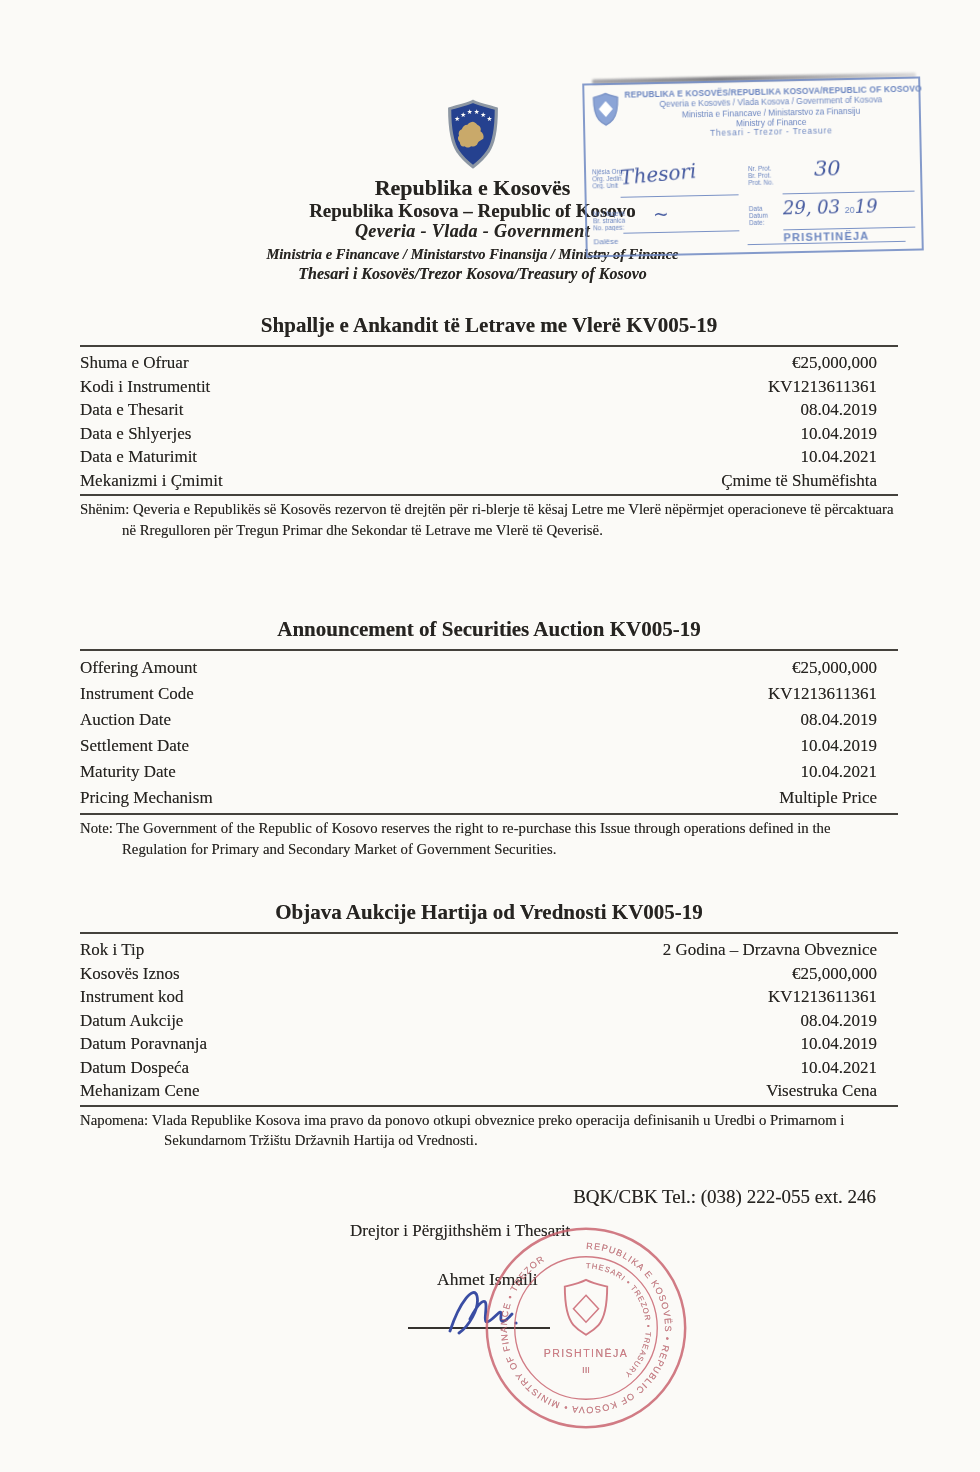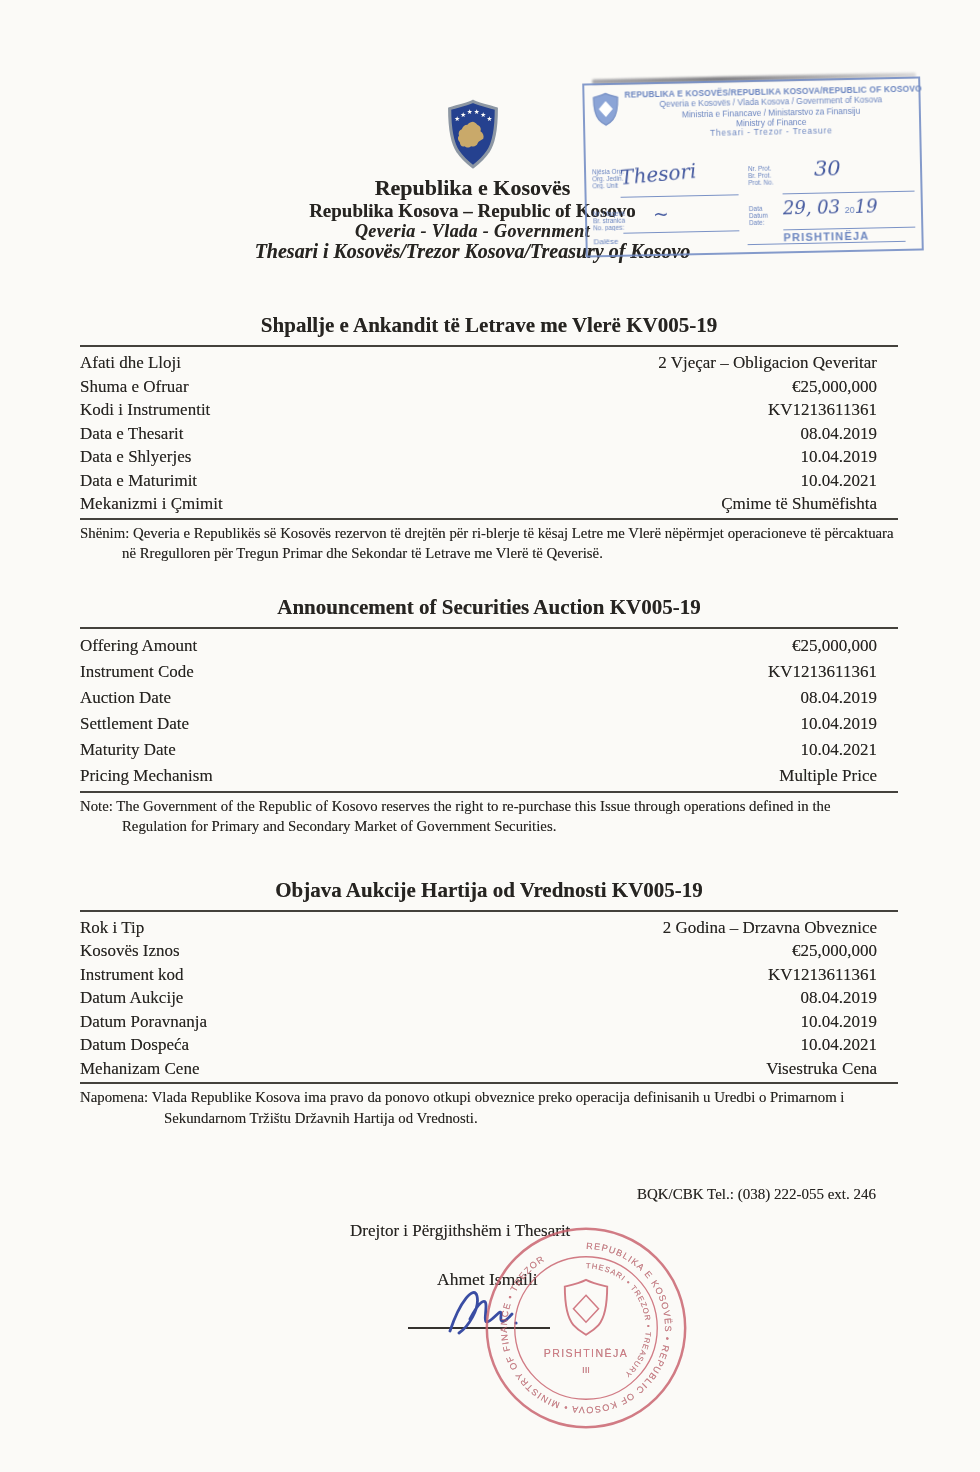--- a/index.html
+++ b/index.html
@@ -10,21 +10,21 @@
     color:#262421;
     text-shadow:0 0 .5px rgba(40,36,30,.45);
   }
   
   .header{position:absolute;top:98px;left:0;width:945px;text-align:center;}
   .crest{display:block;margin:0 auto 6px auto;}
   .h1{font-size:22px;font-weight:bold;line-height:24px;}
   .h2{font-size:19px;font-weight:bold;line-height:21px;}
   .h3{font-size:18px;font-weight:bold;font-style:italic;line-height:21px;letter-spacing:.4px;}
   .h4{font-size:14.5px;font-weight:bold;font-style:italic;line-height:19px;margin-top:3px;}
-  .h5{font-size:20px;font-weight:bold;font-style:italic;line-height:19px;}
+  .h5{font-size:16px;font-weight:bold;font-style:italic;line-height:19px;}
   
   .smudge{position:absolute;top:76px;left:592px;width:324px;height:5px;
     background:linear-gradient(90deg,rgba(70,70,80,.45),rgba(45,45,55,.6) 40%,rgba(120,120,130,.25));
     transform:rotate(-1.2deg);filter:blur(1px);border-radius:2px;}
   
   .bstamp{position:absolute;left:584px;top:80px;width:334px;height:170px;
     border:2px solid rgba(112,138,195,.85);transform:rotate(-1.2deg);
     color:#6c86c0;font-family:"Liberation Sans","DejaVu Sans",sans-serif;
     filter:blur(.3px);text-shadow:none;}
   .bs-crest{position:absolute;left:7px;top:7px;}
@@ -39,32 +39,32 @@
   .bs-ul{position:absolute;border-bottom:1.2px solid rgba(108,134,192,.9);height:0;}
   .hw{font-family:"DejaVu Serif",serif;font-style:italic;color:#44599f;}
   .hw-abs{position:absolute;white-space:nowrap;}
   .tiny20{font-size:9px;color:#6c86c0;font-style:normal;font-family:"Liberation Sans",sans-serif;}
   .bs-dalese{position:absolute;left:6px;top:152px;font-size:10px;transform:scale(.8);transform-origin:0 0;}
   .bs-city{position:absolute;left:160px;top:150px;width:158px;text-align:center;
     font-size:11px;font-weight:bold;letter-spacing:1.2px;border-bottom:1.5px solid rgba(108,134,192,.9);}
   
   .main{position:absolute;top:298px;left:80px;width:818px;}
   .sec1{margin-top:14px;}
-  .sec2{margin-top:30px;}
+  .sec2{margin-top:76px;}
   .sec3{margin-top:40px;}
   .sec-title{text-align:center;font-size:21px;font-weight:bold;line-height:26px;margin:0;}
   .rule{height:0;border:none;border-top:2.6px solid #44413c;margin:7px 0 4px 0;}
   .rule-btm{height:0;border:none;border-top:2.2px solid #44413c;margin:2px 0 3px 0;}
   .trow{display:flex;justify-content:space-between;font-size:17px;line-height:23.5px;}
   .sec2 .trow{line-height:26px;}
   .trow .val{padding-right:21px;text-align:right;}
   .note{font-size:14.8px;line-height:20.5px;margin:3px 0 0 0;padding-left:42px;text-indent:-42px;}
   .note.wide{padding-left:84px;text-indent:-84px;font-family:Liberation Serif, serif;}
   
-  .contact{position:absolute;top:1186px;right:104px;font-size:15px;}
+  .contact{position:absolute;top:1186px;right:104px;font-size:19px;}
   .signer-title{position:absolute;left:350px;top:1221px;font-size:17px;}
   .signer-name{position:absolute;left:437px;top:1269px;font-size:17.5px;}
   .sig-line{position:absolute;left:408px;top:1327px;width:142px;border-top:2px solid #35322e;}
   .signature{position:absolute;left:446px;top:1283px;}
   .red-stamp{position:absolute;left:482px;top:1224px;opacity:.82;}
 </style>
 </head>
 <body>
 
 <div class="page">
@@ -76,20 +76,21 @@
       <text x="19.5" y="19.5" font-size="7" fill="#ffffff" text-anchor="middle">★</text>
       <text x="26.5" y="17" font-size="7" fill="#ffffff" text-anchor="middle">★</text>
       <text x="34" y="17" font-size="7" fill="#ffffff" text-anchor="middle">★</text>
       <text x="41" y="19.5" font-size="7" fill="#ffffff" text-anchor="middle">★</text>
       <text x="47.5" y="24" font-size="7" fill="#ffffff" text-anchor="middle">★</text>
       <path d="M30,25 c3,1 4,3 6,4 c2,1 3,4 2,6 c3,2 4,5 3,8 c-2,2 -5,2 -6,5 c-1,3 -4,4 -7,3 c-2,2 -5,2 -7,0 c-3,1 -5,-1 -5,-4 c-2,-2 -3,-5 -1,-7 c-1,-3 0,-6 3,-7 c1,-3 3,-5 6,-5 c2,-2 4,-3 6,-3 z" fill="#c9a96a"></path>
     </svg>
     <div class="h1">Republika e Kosovës</div>
     <div class="h2">Republika Kosova – Republic of Kosovo</div>
     <div class="h3">Qeveria - Vlada - Government</div>
+    <div class="h4">Ministria e Financave / Ministarstvo Finansija / Ministry of Finance</div>
     <div class="h5">Thesari i Kosovës/Trezor Kosova/Treasury of Kosovo</div>
   </div>
 
   <div class="smudge"></div>
 
   <div class="bstamp">
     <svg class="bs-crest" width="28" height="34" viewBox="0 0 28 34">
       <path d="M14,1.5 C18,3.5 23,4.5 26,5.5 C26,15 25,23 21,27.5 C18.3,30.7 15.7,32 14,33 C12.3,32 9.7,30.7 7,27.5 C3,23 2,15 2,5.5 C5,4.5 10,3.5 14,1.5 Z" fill="#8ba4d6" stroke="#7e96c8" stroke-width="1.5"></path>
       <polygon points="14,9 21,17 14,25 7,17" fill="#ffffff"></polygon>
     </svg>
@@ -138,24 +139,20 @@
 
     <div class="bs-dalese">Dalëse</div>
     <div class="bs-city">PRISHTINËJA</div>
   </div>
 
   <div class="main">
 
     <div class="sec sec1">
       <h2 class="sec-title">Shpallje e Ankandit të Letrave me Vlerë KV005-19</h2>
       <div class="rule"></div>
-      <div class="trow">
-          <span>Afati dhe Lloji</span>
-          <span class="val">2 Vjeçar – Obligacion Qeveritar</span>
-        </div>
       <div class="trow">
           <span>Shuma e Ofruar</span>
           <span class="val">€25,000,000</span>
         </div>
       <div class="trow">
           <span>Kodi i Instrumentit</span>
           <span class="val">KV1213611361</span>
         </div>
       <div class="trow">
           <span>Data e Thesarit</span>

